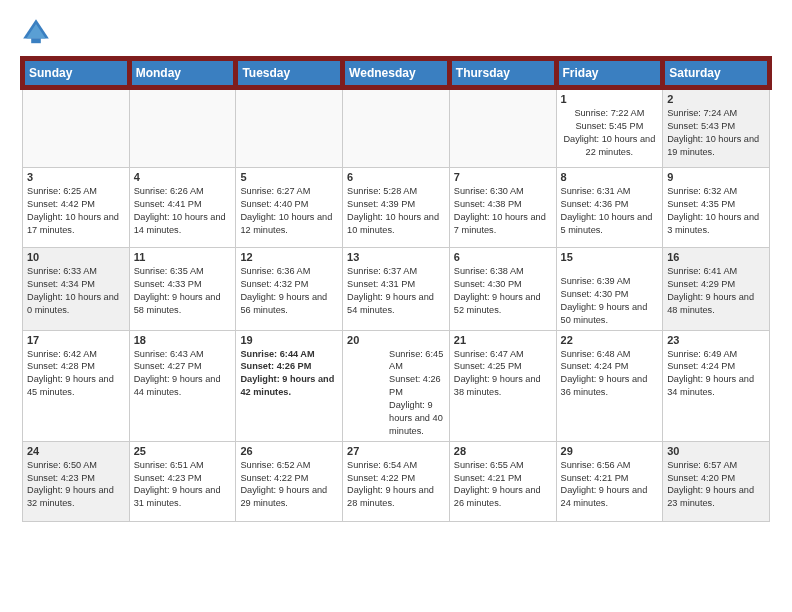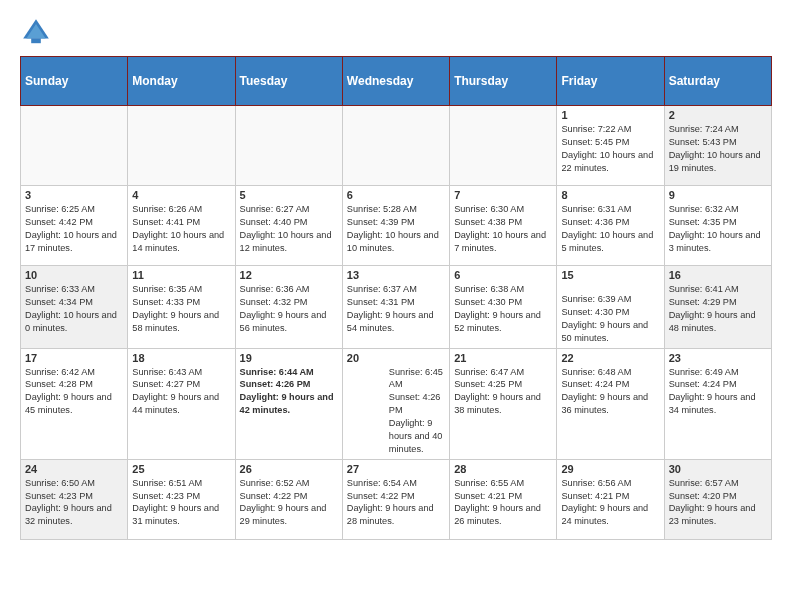--- a/index.html
+++ b/index.html
@@ -51,23 +51,23 @@
     table {
       width: 100%;
       border-collapse: collapse;
       table-layout: fixed;
     }
     th {
       background-color: #3a7fc1;
       color: #fff;
       font-size: 12px;
       font-weight: bold;
-      padding: 17px 4px;
+      padding: 5px 4px;
       text-align: left;
-      border: 1px solid #7f1d1d;
+      border: 5px solid #7f1d1d;
     }
     td {
       border: 1px solid #ccc;
       vertical-align: top;
       padding: 3px 4px;
       font-size: 9.5px;
       color: #333;
       height: 80px;
       background: #fff;
     }
@@ -126,21 +126,21 @@
     </thead>
     <tbody id="calendar-body">
     <tr>
           <td class="empty"></td>
           <td class="empty"></td>
           <td class="empty"></td>
           <td class="empty"></td>
           <td class="empty"></td>
           <td>
             <span class="day-num">1</span>
-            <div class="day-info" style="white-space: pre-line;">Sunrise: 7:22 AM
+            <div class="day-info" style="white-space: pre-line; text-align: center;">Sunrise: 7:22 AM
 Sunset: 5:45 PM
 Daylight: 10 hours and 22 minutes.</div>
           </td>
           <td class="shade">
             <span class="day-num">2</span>
             <div class="day-info" style="white-space: pre-line;">Sunrise: 7:24 AM
 Sunset: 5:43 PM
 Daylight: 10 hours and 19 minutes.</div>
           </td>
         </tr>

